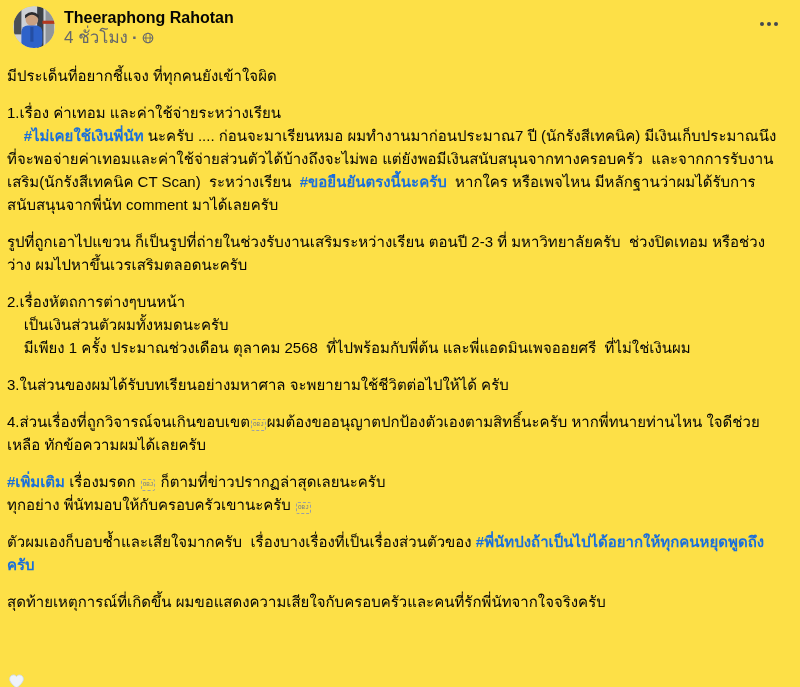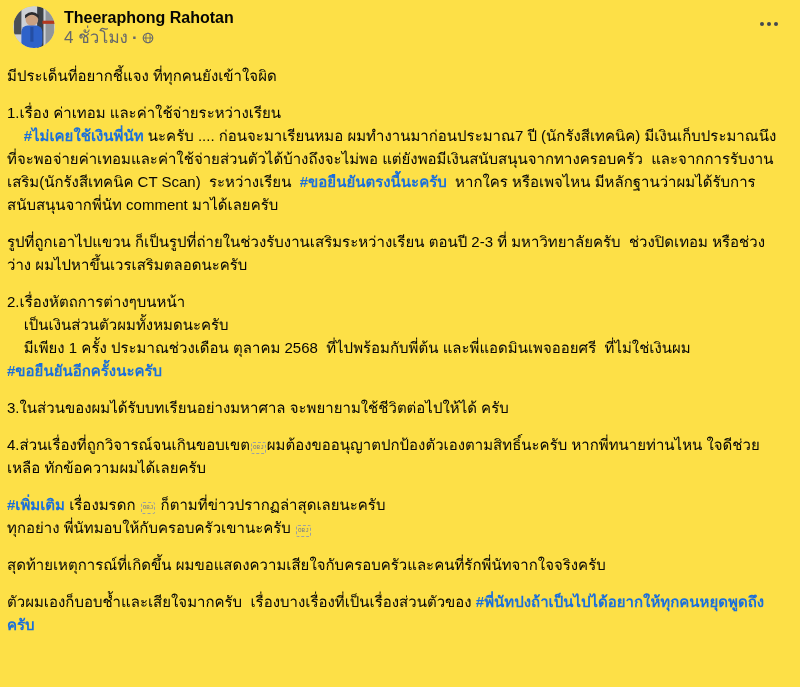--- a/index.html
+++ b/index.html
@@ -110,27 +110,27 @@
   </div>
 
   <div class="body">
       <p class="para"><span>มีประเด็นที่อยากชี้แจง ที่ทุกคนยังเข้าใจผิด</span></p>
       <p class="para"><span>1.เรื่อง ค่าเทอม และค่าใช้จ่ายระหว่างเรียน
     </span><a class="hashtag" href="#">#ไม่เคยใช้เงินพี่นัท</a><span> นะครับ .... ก่อนจะมาเรียนหมอ ผมทำงานมาก่อนประมาณ7 ปี (นักรังสีเทคนิค) มีเงินเก็บประมาณนึง ที่จะพอจ่ายค่าเทอมและค่าใช้จ่ายส่วนตัวได้บ้างถึงจะไม่พอ แต่ยังพอมีเงินสนับสนุนจากทางครอบครัว  และจากการรับงานเสริม(นักรังสีเทคนิค CT Scan)  ระหว่างเรียน  </span><a class="hashtag" href="#">#ขอยืนยันตรงนี้นะครับ</a><span>  หากใคร หรือเพจไหน มีหลักฐานว่าผมได้รับการสนับสนุนจากพี่นัท comment มาได้เลยครับ</span></p>
       <p class="para"><span>รูปที่ถูกเอาไปแขวน ก็เป็นรูปที่ถ่ายในช่วงรับงานเสริมระหว่างเรียน ตอนปี 2-3 ที่ มหาวิทยาลัยครับ  ช่วงปิดเทอม หรือช่วงว่าง ผมไปหาขึ้นเวรเสริมตลอดนะครับ</span></p>
       <p class="para"><span>2.เรื่องหัตถการต่างๆบนหน้า
     เป็นเงินส่วนตัวผมทั้งหมดนะครับ
     มีเพียง 1 ครั้ง ประมาณช่วงเดือน ตุลาคม 2568  ที่ไปพร้อมกับพี่ต้น และพี่แอดมินเพจออยศรี  ที่ไม่ใช่เงินผม
-</span><a class="hashtag" href="#">#ขอยืนยันอีกครั้งนะครับ</a></p>
+</span></p>
       <p class="para"><span>3.ในส่วนของผมได้รับบทเรียนอย่างมหาศาล จะพยายามใช้ชีวิตต่อไปให้ได้ ครับ</span></p>
       <p class="para"><span>4.ส่วนเรื่องที่ถูกวิจารณ์จนเกินขอบเขต</span><span class="obj">OBJ</span><span>ผมต้องขออนุญาตปกป้องตัวเองตามสิทธิ์นะครับ หากพี่ทนายท่านไหน ใจดีช่วยเหลือ ทักข้อความผมได้เลยครับ</span></p>
       <p class="para"><a class="hashtag" href="#">#เพิ่มเติม</a><span> เรื่องมรดก </span><span class="obj">OBJ</span><span> ก็ตามที่ข่าวปรากฏล่าสุดเลยนะครับ
 ทุกอย่าง พี่นัทมอบให้กับครอบครัวเขานะครับ </span><span class="obj">OBJ</span></p>
+      <p class="para"><span>ตัวผมเองก็บอบช้ำและเสียใจมากครับ  เรื่องบางเรื่องที่เป็นเรื่องส่วนตัวของ </span><a class="hashtag" href="#">#พี่นัทปงถ้าเป็นไปได้อยากให้ทุกคนหยุดพูดถึงครับ</a></p>
       <p class="para"><span>สุดท้ายเหตุการณ์ที่เกิดขึ้น ผมขอแสดงความเสียใจกับครอบครัวและคนที่รักพี่นัทจากใจจริงครับ</span></p>
-      <p class="para"><span>ตัวผมเองก็บอบช้ำและเสียใจมากครับ  เรื่องบางเรื่องที่เป็นเรื่องส่วนตัวของ </span><a class="hashtag" href="#">#พี่นัทปงถ้าเป็นไปได้อยากให้ทุกคนหยุดพูดถึงครับ</a></p>
       <p class="para"><span class="emoji">
   <svg width="17" height="17" viewBox="0 0 16 16" aria-hidden="true">
     <path d="M8 14 C8 14 1.5 9.6 1.5 5.6 C1.5 3.3 3.3 1.8 5.2 1.8 C6.4 1.8 7.4 2.4 8 3.4 C8.6 2.4 9.6 1.8 10.8 1.8 C12.7 1.8 14.5 3.3 14.5 5.6 C14.5 9.6 8 14 8 14 Z" fill="#eef3fb" stroke="#ccd9ea" stroke-width="0.8"></path>
   </svg>
 </span></p>
     </div>
 
 </div>
 
 </body></html>

